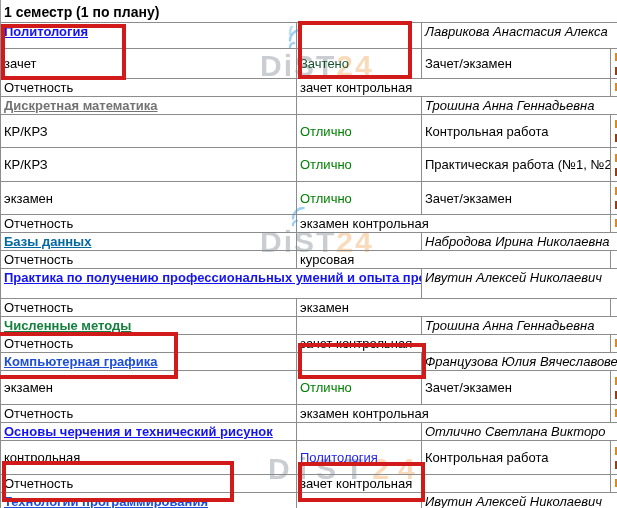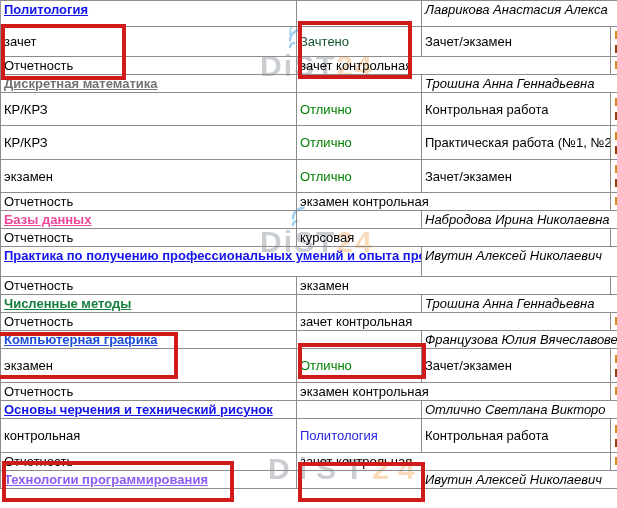--- a/index.html
+++ b/index.html
@@ -57,20 +57,21 @@
     <svg width="24" height="24" viewBox="0 0 24 24" fill="none" stroke="currentColor" stroke-width="2.5" stroke-linecap="round">
       <path d="M3 21 a4 4 0 0 1 4 -4"></path>
       <path d="M3 14.5 a10.5 10.5 0 0 1 10.5 -10.5"></path>
     </svg>
   </div>
 
   <div class="wm" style="left:268px;top:452px;font-size:30px;letter-spacing:9px;">
     <span style="color: rgb(117, 128, 140);">DiST</span><span style="color: rgb(240, 160, 78);">24</span>
   </div>
 
+  <div class="page-title">1 семестр (1 по плану)</div>
 
   <table class="grades">
     <colgroup>
         <col style="width:296px">
         <col style="width:125px">
         <col style="width:189px">
         <col style="width:30px">
       </colgroup>
 
     <tbody>
@@ -142,21 +143,21 @@
       <td><span>Отчетность</span></td>
       <td colspan="2"><span>экзамен контрольная</span></td>
       <td>
             <span class="sliver single">
               <i class="o"></i>
             </span>
           </td>
     </tr>
 
     <tr class="course" style="height:15px">
-      <td><a class="course-link" href="#" style="color: #ec4899;">Базы данных</a></td>
+      <td><a class="course-link" href="#" style="color: #0369a1;">Базы данных</a></td>
       <td></td>
       <td colspan="2"><span class="teacher">Набродова Ирина Николаевна</span></td>
     </tr>
     <tr style="height:15px">
       <td><span>Отчетность</span></td>
       <td colspan="2"><span>курсовая</span></td>
       <td></td>
     </tr>
 
     <tr class="course" style="height:30px">
@@ -230,21 +231,21 @@
       <td><span>Отчетность</span></td>
       <td colspan="2"><span>зачет контрольная</span></td>
       <td>
             <span class="sliver single">
               <i class="o"></i>
             </span>
           </td>
     </tr>
 
     <tr class="course" style="height:18px">
-      <td><a class="course-link" href="#" style="color: #8b5cf6;">Технологии программирования</a></td>
+      <td><a class="course-link" href="#" style="color: #1d4ed8;">Технологии программирования</a></td>
       <td></td>
       <td colspan="2"><span class="teacher">Ивутин Алексей Николаевич</span></td>
     </tr>
 
   </tbody>
     </table>
 
   <div class="redbox" style="left: 1px; top: 24px; width: 117px; height: 48px; border-color: rgb(209, 26, 26);"></div>
   <div class="redbox" style="left: 298px; top: 21px; width: 106px; height: 50px; border-color: rgb(209, 26, 26);"></div>
   <div class="redbox" style="left: -5px; top: 332px; width: 175px; height: 39px; border-color: rgb(209, 26, 26);"></div>

